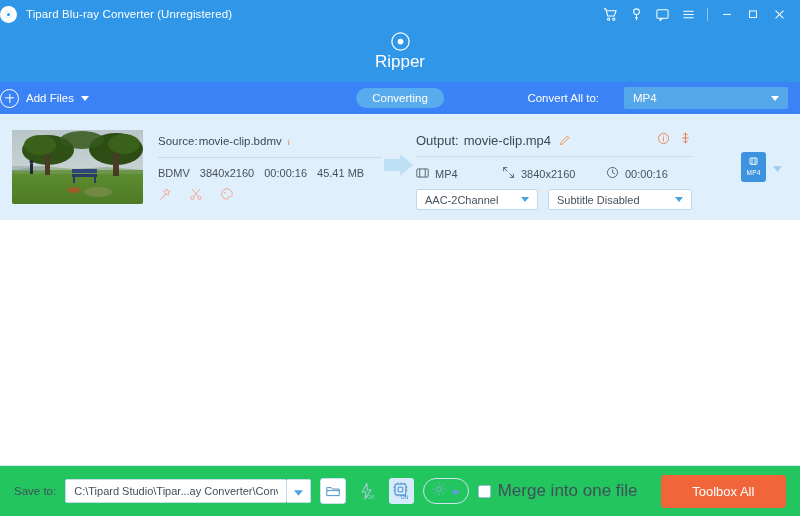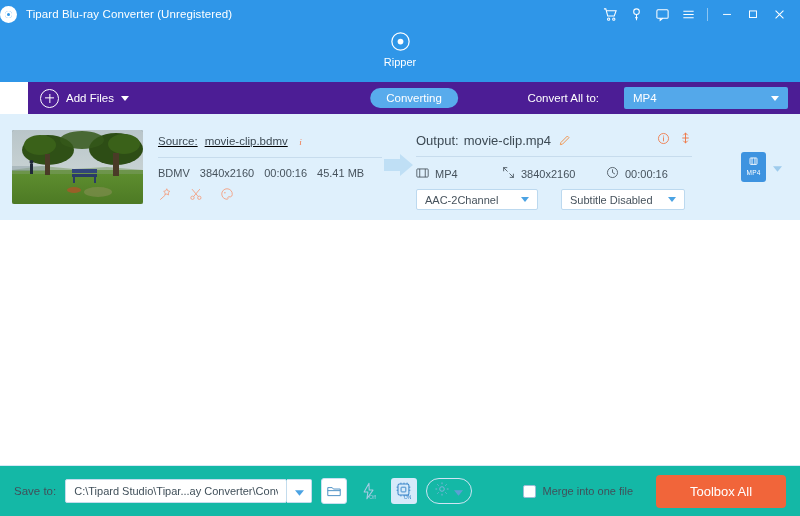--- a/index.html
+++ b/index.html
@@ -81,31 +81,30 @@
     padding: 5px 0 6px;
     border-radius: 7px;
     display: flex; flex-direction: column;
     align-items: center; gap: 3px;
     color: #ffffff;
     cursor: default;
     margin: 0 8px;
   }
   .tab.active { background: #55aaee; }
   .tab-icon { height: 24px; display:flex; align-items:center; justify-content:center; }
-  .tab-label { font-size: 11px; line-height: 12px; }
+  .tab-label { font-size: 17px; line-height: 12px; }
 
   
   .toolbar {
-    background: #4c1d95;
+    background: #3b82f6;
     height: 32px;
     flex: 0 0 auto;
     display: flex; align-items: center;
     position: relative;
-    padding: 0 12px;
-    margin-left: 28px;
+    padding: 0 0;
   }
   .add-files {
     display: flex; align-items: center; gap: 7px;
     color: #fff;
     cursor: default;
   }
   .plus-icon {
     width: 19px; height: 19px; border-radius: 50%;
     border: 1.3px solid #ffffff;
     position: relative;
@@ -175,23 +174,22 @@
   .thumb svg { display: block; width: 100%; height: 100%; }
 
   .src-panel {
     flex: 0 0 auto;
     width: 224px;
     margin-left: 15px;
     height: 74px;
     position: relative;
   }
   .panel-head {
-    display: flex; align-items: center; gap: 7px;
+    display: flex; align-items: center; gap: 1px;
     height: 22px;
-    text-decoration: underline;
   }
   .panel-head-text {
     font-size: 11.5px; color: #3d4a54;
     white-space: nowrap;
   }
   .i-info {
     width: 12px; height: 12px;
     display: flex; align-items: center; justify-content: center;
     cursor: default;
   }
@@ -249,21 +247,21 @@
     background: #ffffff;
     border: 1px solid #bcd9ef;
     border-radius: 2px;
     height: 21px;
     display: flex; align-items: center;
     padding: 0 8px;
     position: relative;
     cursor: default;
   }
   .sel.audio { width: 122px; }
-  .sel.sub { width: 124px; margin-left: 13px; }
+  .sel.sub { width: 144px; }
   .sel .val { font-size: 11px; color: #46525c; }
   .caret-b {
     position: absolute; right: 8px;
     width: 0; height: 0;
     border-left: 4.5px solid transparent;
     border-right: 4.5px solid transparent;
     border-top: 5px solid #4ba3e3;
   }
 
   .fmt-badge-wrap {
@@ -278,21 +276,21 @@
     display: flex; flex-direction: column;
     align-items: center; justify-content: center;
     cursor: default;
   }
   .fmt-badge .bt { font-size: 6.5px; color: #ffffff; line-height: 8px; letter-spacing: .2px; }
 
   
   .footer {
     flex: 0 0 auto;
     height: 51px;
-    background: #14b8a6;
+    background: #22c55e;
     border-top: 1px solid #d4e8f6;
     display: flex; align-items: center;
     padding: 0 14px;
     gap: 9px;
   }
   .saveto-label { font-size: 11.5px; color: #41505a; white-space: nowrap; }
   .path-box {
     background: #ffffff;
     border: 1px solid #c3dced;
     border-radius: 2px;
@@ -338,21 +336,21 @@
     display: flex; align-items: center; gap: 7px;
     cursor: default;
   }
   .cbox {
     width: 13px; height: 13px;
     border: 1px solid #9dbed6;
     background: #ffffff;
     border-radius: 2px;
     flex: 0 0 auto;
   }
-  .merge-label { font-size: 11px; color: #41505a; white-space: nowrap; }
+  .merge-label { font-size: 17px; color: #41505a; white-space: nowrap; }
   .convert-all-btn {
     width: 130px; height: 33px;
     background: #f1653a;
     border-radius: 4px;
     display: flex; align-items: center; justify-content: center;
     color: #ffffff; font-size: 13px;
     margin-left: 14px;
     cursor: default;
   }
 </style>

